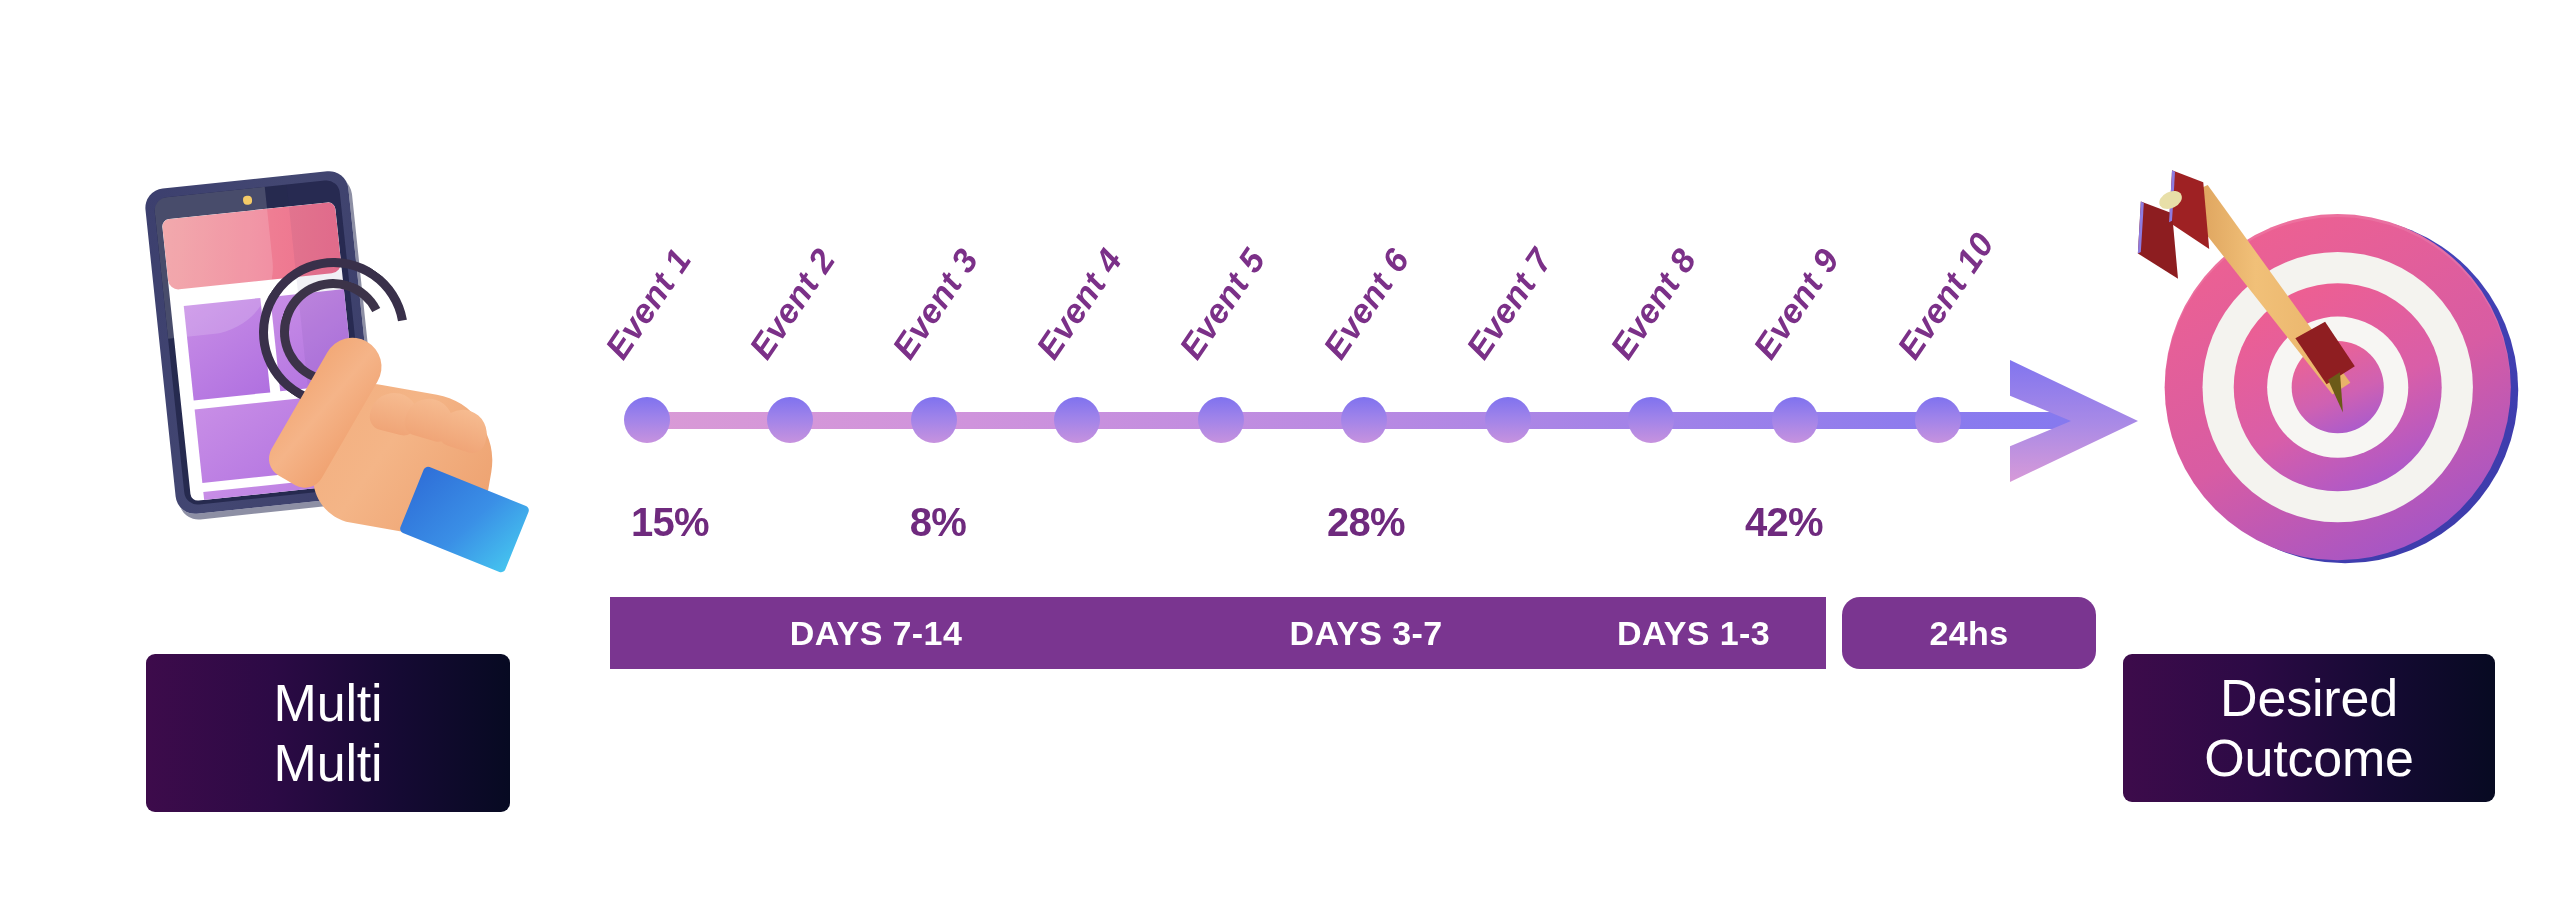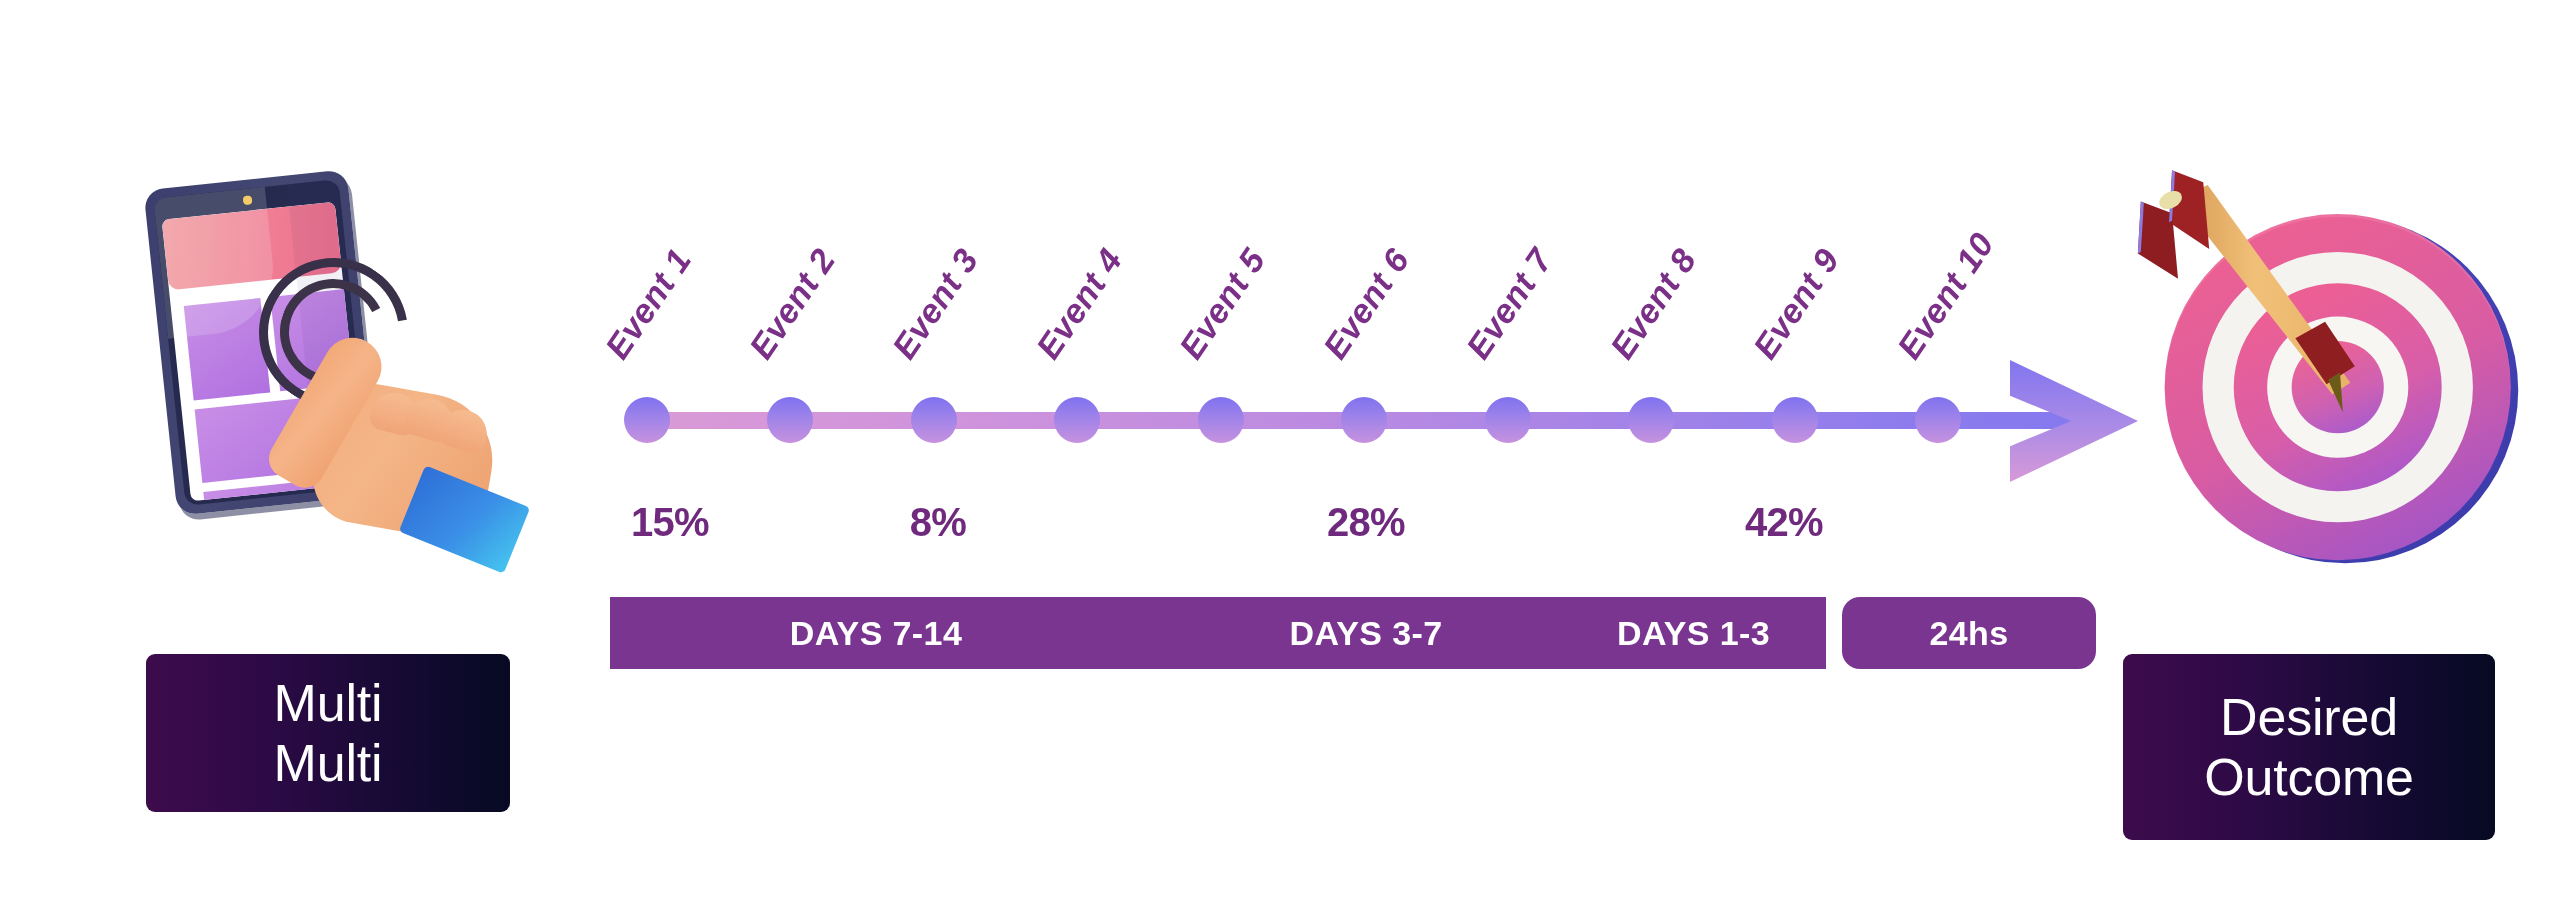--- a/index.html
+++ b/index.html
@@ -141,21 +141,21 @@
   .endbox{
     position:absolute;border-radius:9px;
     background:linear-gradient(90deg,#3d0b4b 0%,#2c0a45 35%,#150a33 70%,#070a22 100%);
     display:flex;align-items:center;justify-content:center;text-align:center;
   }
   .endbox span{
     color:#ffffff;font-size:52px;font-weight:400;line-height:1.16;
     letter-spacing:-0.2px;
   }
   #box-multitouch{left:146px;top:654px;width:364px;height:158px;}
-  #box-outcome{left:2123px;top:654px;width:372px;height:186px;}
+  #box-outcome{left:2123px;top:654px;width:372px;height:148px;}
 
   
   #dartboard{left:2126px;top:167px;width:416px;height:424px;}
 </style>
 </head>
 <body>
 
 <div class="abs" id="phone-illustration">
   <div class="phone-body">
     <div class="phone-screen">

